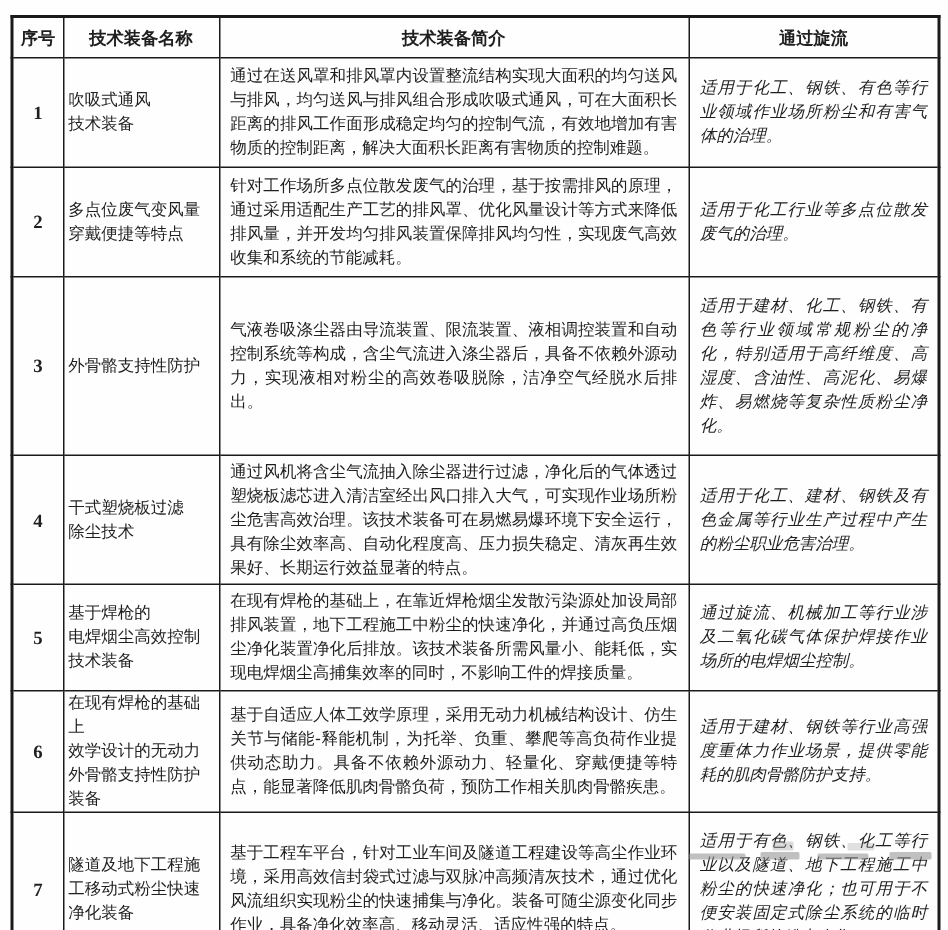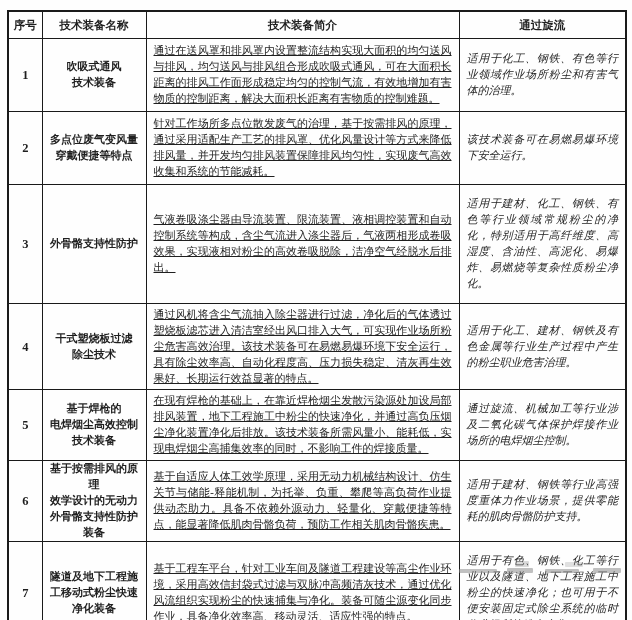--- a/index.html
+++ b/index.html
@@ -43,28 +43,26 @@
     font-size: 11.5px;
     padding: 2px 2px;
   }
   td.cell-no {
     text-align: center;
     font-weight: bold;
     font-family: "Liberation Serif", serif;
     font-size: 12.5px;
   }
   td.cell-name {
-    text-align: center;
+    text-align: left;
     padding: 0 3px;
-    font-weight: bold;
   }
   td.cell-intro {
     text-align: justify;
     padding: 2px 7px;
-    text-decoration: underline;
   }
   td.cell-scope {
     text-align: justify;
     padding: 11px 7px;
     font-style: italic;
   }
   
   tbody tr:nth-child(1) { height: 73px; }
   tbody tr:nth-child(2) { height: 73px; }
   tbody tr:nth-child(3) { height: 87px; }
@@ -127,29 +125,29 @@
       <td class="cell-scope">适用于化工、钢铁、有色等行业领域作业场所粉尘和有害气体的治理。</td>
     </tr>
 
     <tr>
       <td class="cell-no">2</td>
       <td class="cell-name">
             <div>多点位废气变风量</div>
             <div>穿戴便捷等特点</div>
           </td>
       <td class="cell-intro">针对工作场所多点位散发废气的治理，基于按需排风的原理，通过采用适配生产工艺的排风罩、优化风量设计等方式来降低排风量，并开发均匀排风装置保障排风均匀性，实现废气高效收集和系统的节能减耗。</td>
-      <td class="cell-scope">该技术装备可在易燃易爆环境下安全运行。</td>
+      <td class="cell-scope">适用于化工行业等多点位散发废气的治理。</td>
     </tr>
 
     <tr>
       <td class="cell-no">3</td>
       <td class="cell-name">
             <div>外骨骼支持性防护</div>
           </td>
-      <td class="cell-intro">气液卷吸涤尘器由导流装置、限流装置、液相调控装置和自动控制系统等构成，含尘气流进入涤尘器后，气液两相形成卷吸效果，实现液相对粉尘的高效卷吸脱除，洁净空气经脱水后排出。</td>
+      <td class="cell-intro">气液卷吸涤尘器由导流装置、限流装置、液相调控装置和自动控制系统等构成，含尘气流进入涤尘器后，具备不依赖外源动力，实现液相对粉尘的高效卷吸脱除，洁净空气经脱水后排出。</td>
       <td class="cell-scope">适用于建材、化工、钢铁、有色等行业领域常规粉尘的净化，特别适用于高纤维度、高湿度、含油性、高泥化、易爆炸、易燃烧等复杂性质粉尘净化。</td>
     </tr>
 
     <tr>
       <td class="cell-no">4</td>
       <td class="cell-name">
             <div>干式塑烧板过滤</div>
             <div>除尘技术</div>
           </td>
       <td class="cell-intro">通过风机将含尘气流抽入除尘器进行过滤，净化后的气体透过塑烧板滤芯进入清洁室经出风口排入大气，可实现作业场所粉尘危害高效治理。该技术装备可在易燃易爆环境下安全运行，具有除尘效率高、自动化程度高、压力损失稳定、清灰再生效果好、长期运行效益显著的特点。</td>
@@ -163,21 +161,21 @@
             <div>电焊烟尘高效控制</div>
             <div>技术装备</div>
           </td>
       <td class="cell-intro">在现有焊枪的基础上，在靠近焊枪烟尘发散污染源处加设局部排风装置，地下工程施工中粉尘的快速净化，并通过高负压烟尘净化装置净化后排放。该技术装备所需风量小、能耗低，实现电焊烟尘高捕集效率的同时，不影响工件的焊接质量。</td>
       <td class="cell-scope">通过旋流、机械加工等行业涉及二氧化碳气体保护焊接作业场所的电焊烟尘控制。</td>
     </tr>
 
     <tr>
       <td class="cell-no">6</td>
       <td class="cell-name">
-            <div>基于按需排风的原理</div>
+            <div>在现有焊枪的基础上</div>
             <div>效学设计的无动力</div>
             <div>外骨骼支持性防护</div>
             <div>装备</div>
           </td>
       <td class="cell-intro">基于自适应人体工效学原理，采用无动力机械结构设计、仿生关节与储能-释能机制，为托举、负重、攀爬等高负荷作业提供动态助力。具备不依赖外源动力、轻量化、穿戴便捷等特点，能显著降低肌肉骨骼负荷，预防工作相关肌肉骨骼疾患。</td>
       <td class="cell-scope">适用于建材、钢铁等行业高强度重体力作业场景，提供零能耗的肌肉骨骼防护支持。</td>
     </tr>
 
     <tr>
       <td class="cell-no">7</td>

